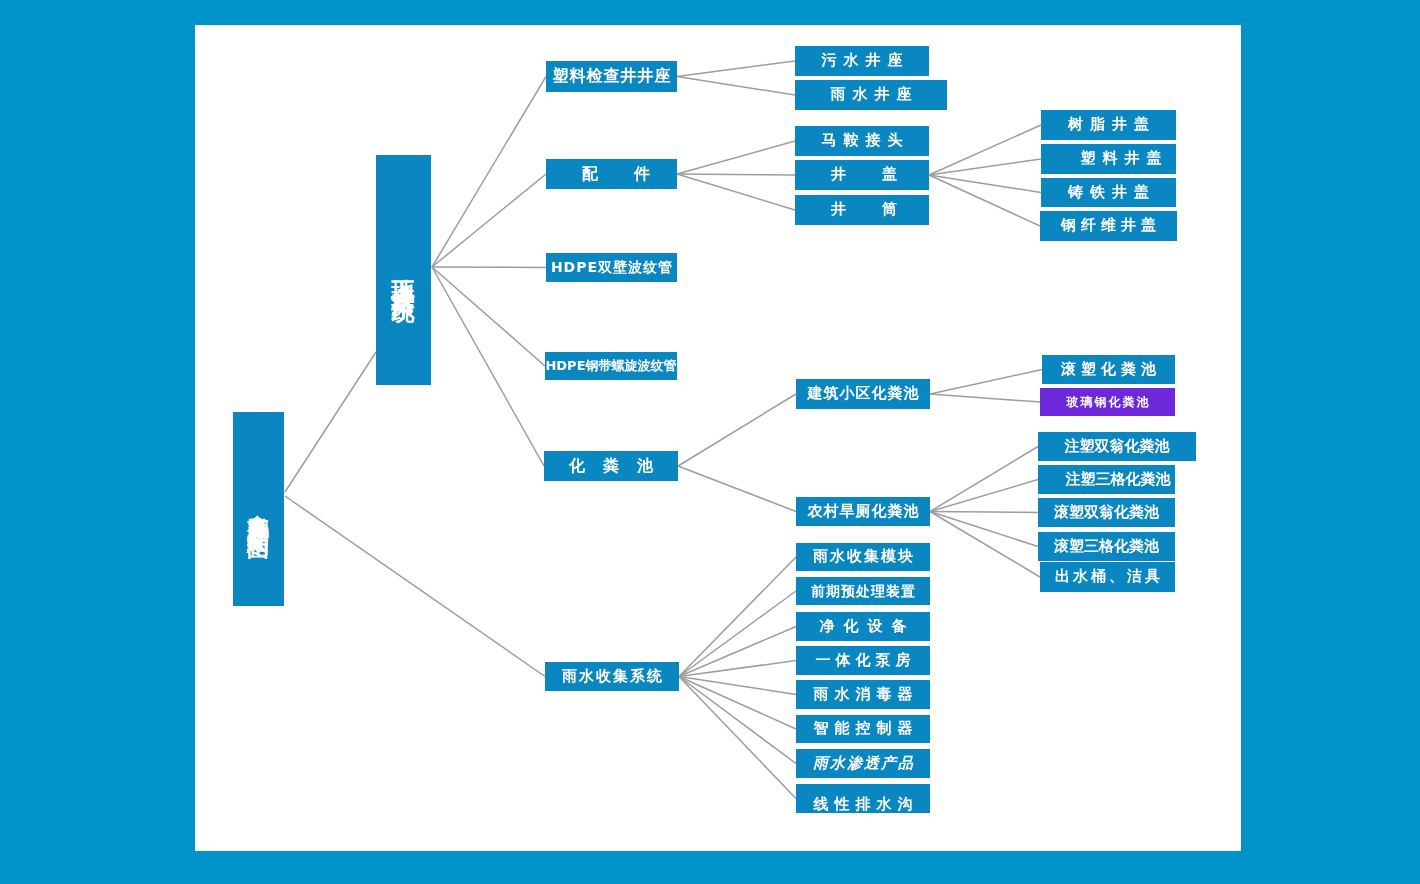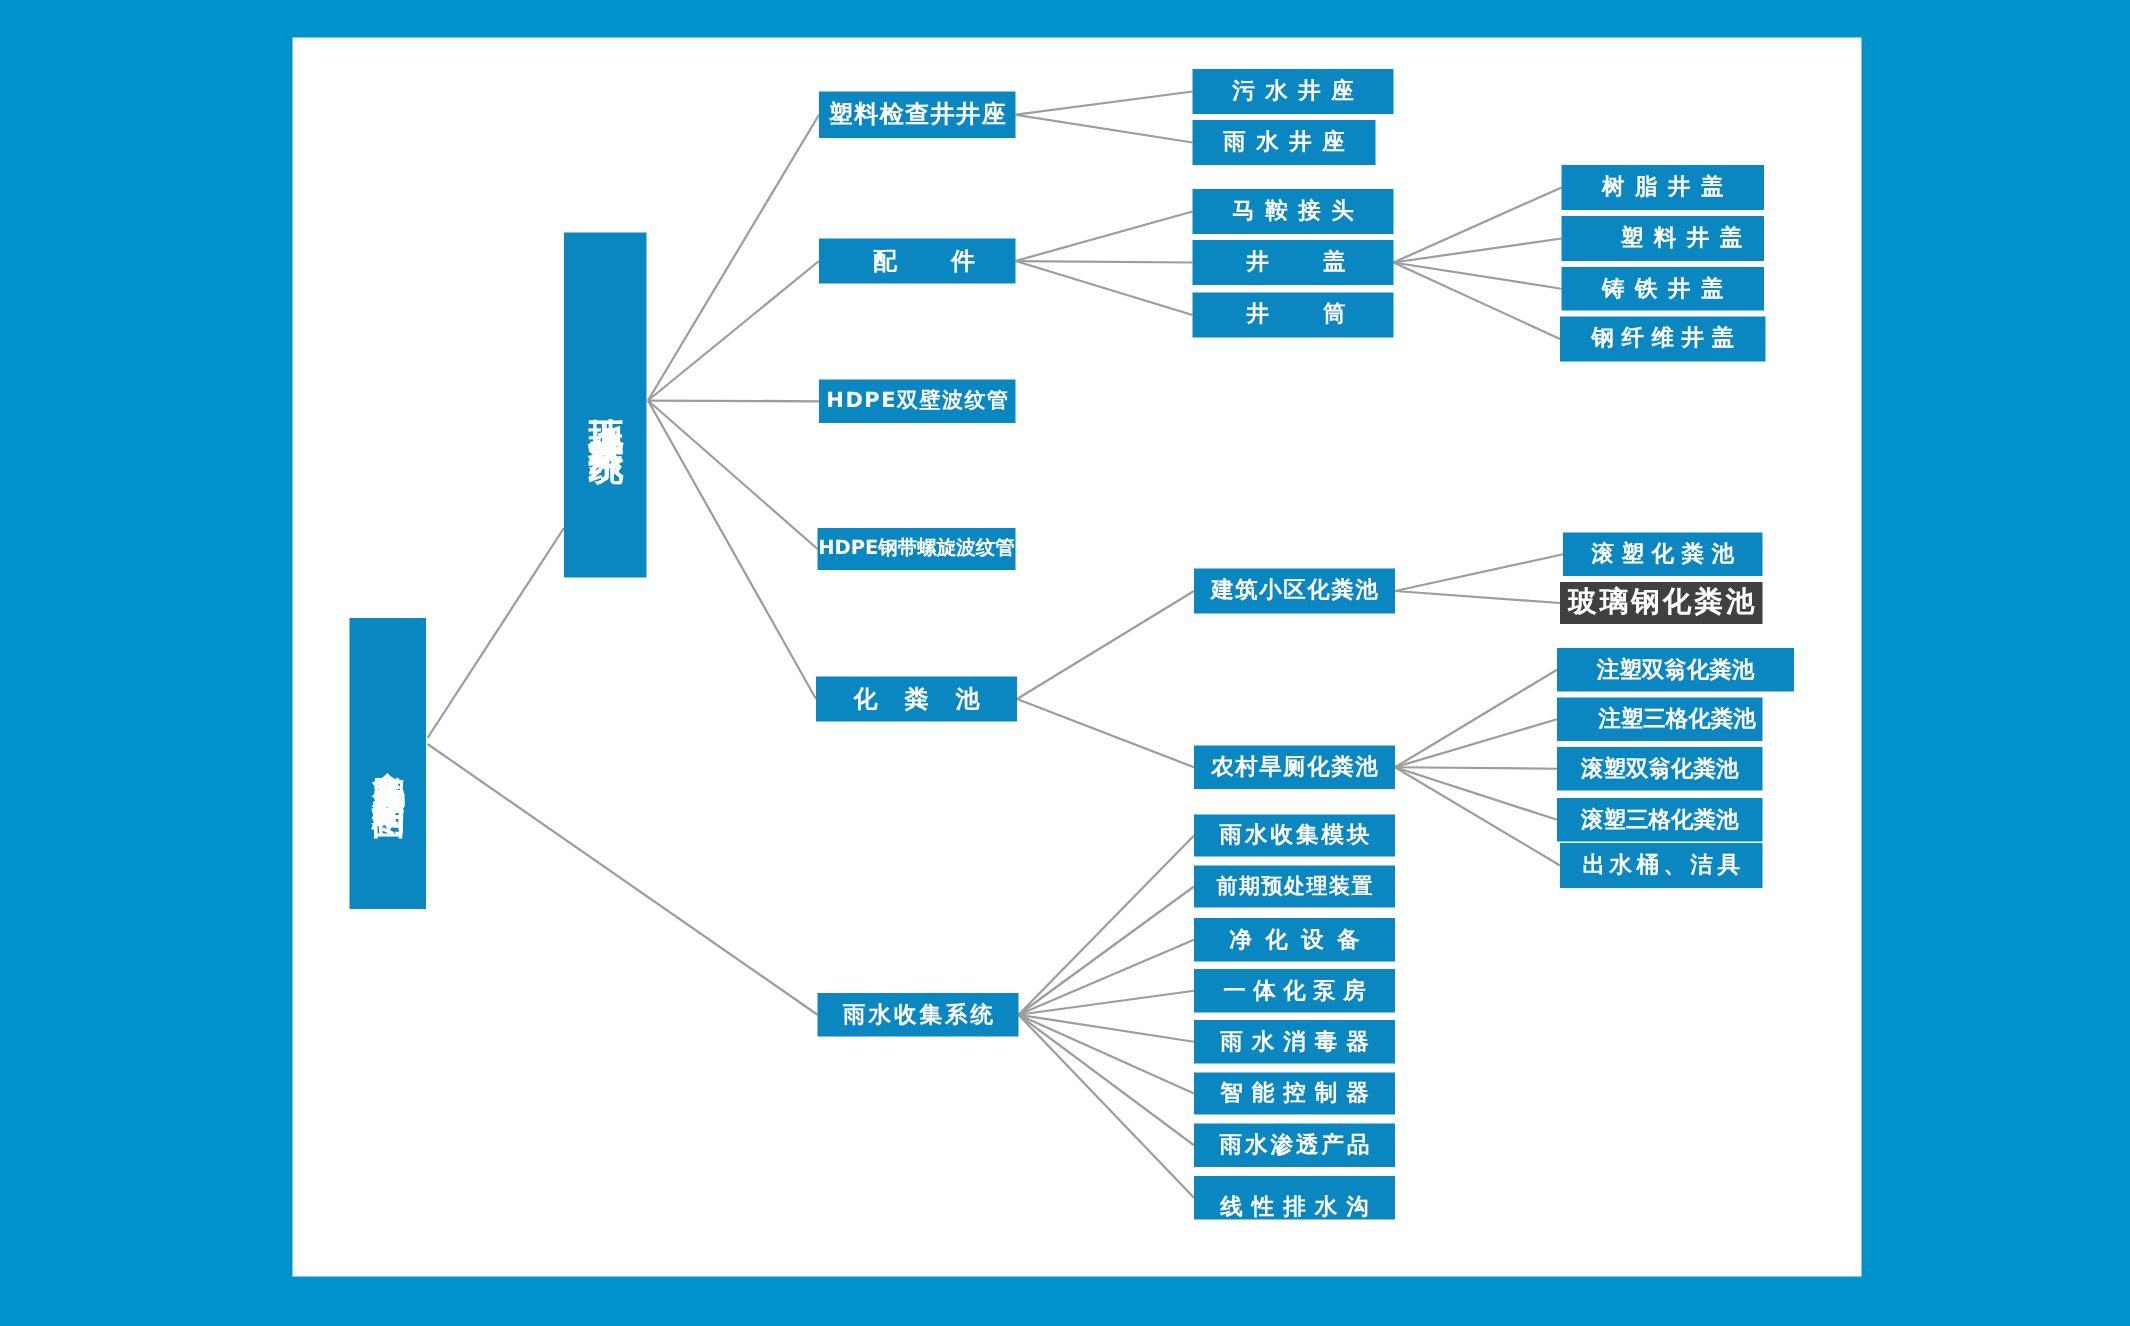--- a/index.html
+++ b/index.html
@@ -83,21 +83,21 @@
     </div>
     <div class="node" style="left: 544px; top: 451px; width: 134px; height: 30px; background: rgb(10, 135, 193); color: rgb(255, 255, 255); font-size: 16px; letter-spacing: 18px; text-indent: 18px;">
       <span>化粪池</span>
     </div>
     <div class="node" style="left: 545px; top: 662px; width: 134px; height: 29px; background: rgb(10, 135, 193); color: rgb(255, 255, 255); font-size: 15px; letter-spacing: 2px; text-indent: 2px;">
       <span>雨水收集系统</span>
     </div>
     <div class="node" style="left: 795px; top: 46px; width: 134px; height: 30px; background: rgb(10, 135, 193); color: rgb(255, 255, 255); font-size: 15px; letter-spacing: 7px; text-indent: 7px;">
       <span>污水井座</span>
     </div>
-    <div class="node" style="left: 795px; top: 80px; width: 122px; height: 30px; background: rgb(10, 135, 193); color: rgb(255, 255, 255); font-size: 15px; letter-spacing: 7px; text-indent: 7px;">
+    <div class="node" style="left: 795px; top: 80px; width: 152px; height: 30px; background: rgb(10, 135, 193); color: rgb(255, 255, 255); font-size: 15px; letter-spacing: 7px; text-indent: 7px;">
       <span>雨水井座</span>
     </div>
     <div class="node" style="left: 795px; top: 126px; width: 134px; height: 30px; background: rgb(10, 135, 193); color: rgb(255, 255, 255); font-size: 15px; letter-spacing: 7px; text-indent: 7px;">
       <span>马鞍接头</span>
     </div>
     <div class="node" style="left: 795px; top: 160px; width: 134px; height: 30px; background: rgb(10, 135, 193); color: rgb(255, 255, 255); font-size: 15px; letter-spacing: 36px; text-indent: 36px;">
       <span>井盖</span>
     </div>
     <div class="node" style="left: 795px; top: 195px; width: 134px; height: 30px; background: rgb(10, 135, 193); color: rgb(255, 255, 255); font-size: 15px; letter-spacing: 36px; text-indent: 36px;">
       <span>井筒</span>
@@ -119,42 +119,42 @@
     </div>
     <div class="node" style="left: 796px; top: 646px; width: 134px; height: 29px; background: rgb(10, 135, 193); color: rgb(255, 255, 255); font-size: 15px; letter-spacing: 5px; text-indent: 5px;">
       <span>一体化泵房</span>
     </div>
     <div class="node" style="left: 796px; top: 680px; width: 134px; height: 29px; background: rgb(10, 135, 193); color: rgb(255, 255, 255); font-size: 15px; letter-spacing: 6px; text-indent: 6px;">
       <span>雨水消毒器</span>
     </div>
     <div class="node" style="left: 796px; top: 715px; width: 134px; height: 28px; background: rgb(10, 135, 193); color: rgb(255, 255, 255); font-size: 15px; letter-spacing: 6px; text-indent: 6px;">
       <span>智能控制器</span>
     </div>
-    <div class="node" style="left: 796px; top: 749px; width: 134px; height: 29px; background: rgb(10, 135, 193); color: rgb(255, 255, 255); font-size: 15px; letter-spacing: 2px; text-indent: 2px;">
+    <div class="node" style="left: 796px; top: 749px; width: 134px; height: 29px; background: rgb(10, 135, 193); color: rgb(255, 255, 255); font-size: 15px; letter-spacing: 2px; text-indent: 2px; font-style: italic;">
       <span>雨水渗透产品</span>
     </div>
     <div class="node" style="left: 796px; top: 784px; width: 134px; height: 29px; background: rgb(10, 135, 193); color: rgb(255, 255, 255); font-size: 15px; letter-spacing: 6px; text-indent: 6px; align-items: flex-end;">
       <span>线性排水沟</span>
     </div>
     <div class="node" style="left: 1041px; top: 110px; width: 135px; height: 30px; background: rgb(10, 135, 193); color: rgb(255, 255, 255); font-size: 15px; letter-spacing: 7px; text-indent: 7px;">
       <span>树脂井盖</span>
     </div>
     <div class="node" style="left: 1041px; top: 144px; width: 135px; height: 30px; background: rgb(10, 135, 193); color: rgb(255, 255, 255); font-size: 15px; letter-spacing: 7px; text-indent: 7px; padding-left: 25px;">
       <span>塑料井盖</span>
     </div>
     <div class="node" style="left: 1041px; top: 178px; width: 135px; height: 29px; background: rgb(10, 135, 193); color: rgb(255, 255, 255); font-size: 15px; letter-spacing: 7px; text-indent: 7px;">
       <span>铸铁井盖</span>
     </div>
     <div class="node" style="left: 1040px; top: 211px; width: 137px; height: 30px; background: rgb(10, 135, 193); color: rgb(255, 255, 255); font-size: 15px; letter-spacing: 5px; text-indent: 5px;">
       <span>钢纤维井盖</span>
     </div>
     <div class="node" style="left: 1042px; top: 355px; width: 133px; height: 29px; background: rgb(10, 135, 193); color: rgb(255, 255, 255); font-size: 15px; letter-spacing: 5px; text-indent: 5px;">
       <span>滚塑化粪池</span>
     </div>
-    <div class="node" style="left: 1040px; top: 388px; width: 135px; height: 28px; background: #404040; color: rgb(255, 255, 255); font-size: 19px; letter-spacing: 2px; text-indent: 2px;">
+    <div class="node" style="left: 1040px; top: 388px; width: 135px; height: 28px; background: #6d28d9; color: rgb(255, 255, 255); font-size: 12px; letter-spacing: 2px; text-indent: 2px;">
       <span>玻璃钢化粪池</span>
     </div>
     <div class="node" style="left: 1038px; top: 432px; width: 158px; height: 29px; background: rgb(10, 135, 193); color: #ffffff; font-size: 15px; letter-spacing: 0px; text-indent: 0px;">
       <span>注塑双翁化粪池</span>
     </div>
     <div class="node" style="left: 1038px; top: 465px; width: 137px; height: 29px; background: rgb(10, 135, 193); color: rgb(255, 255, 255); font-size: 15px; letter-spacing: 0px; text-indent: 0px; padding-left: 23px;">
       <span>注塑三格化粪池</span>
     </div>
     <div class="node" style="left: 1038px; top: 498px; width: 137px; height: 29px; background: rgb(10, 135, 193); color: rgb(255, 255, 255); font-size: 15px; letter-spacing: 0px; text-indent: 0px;">
       <span>滚塑双翁化粪池</span>

